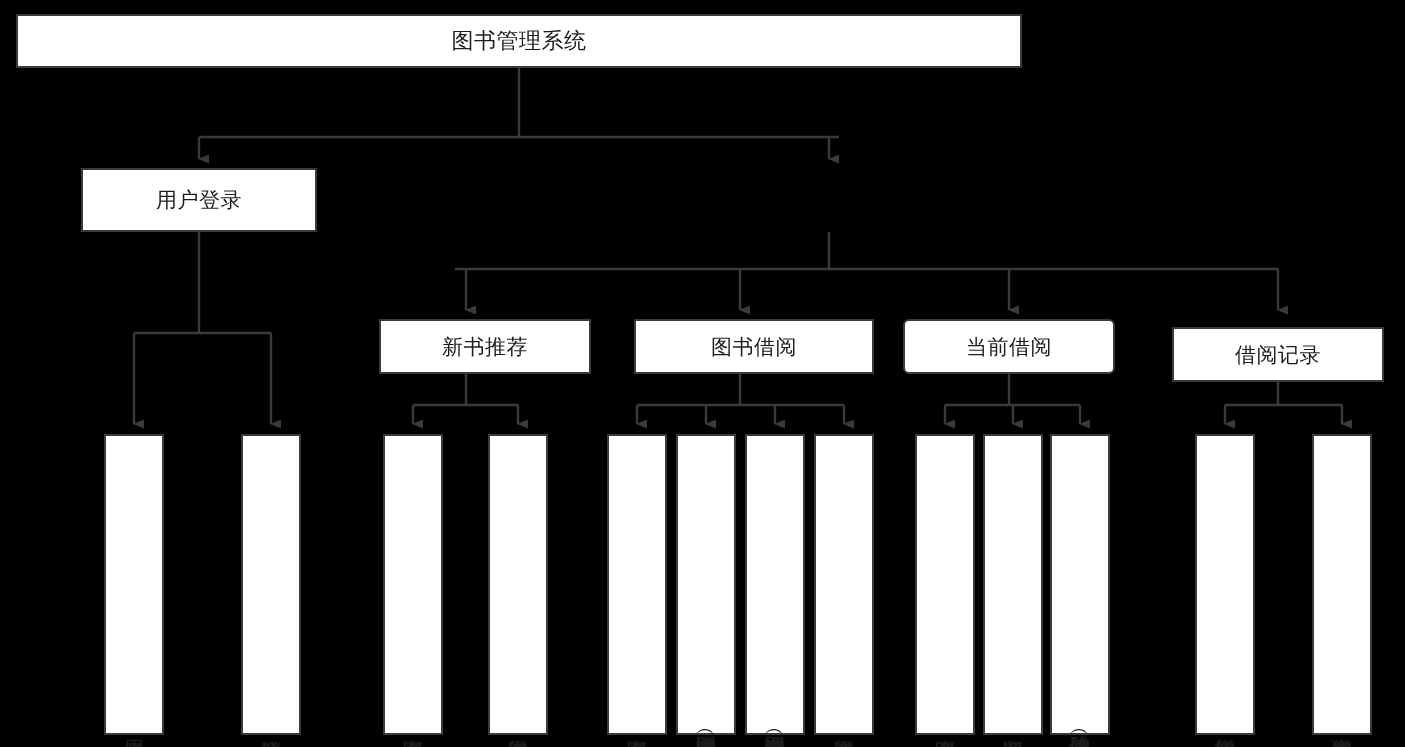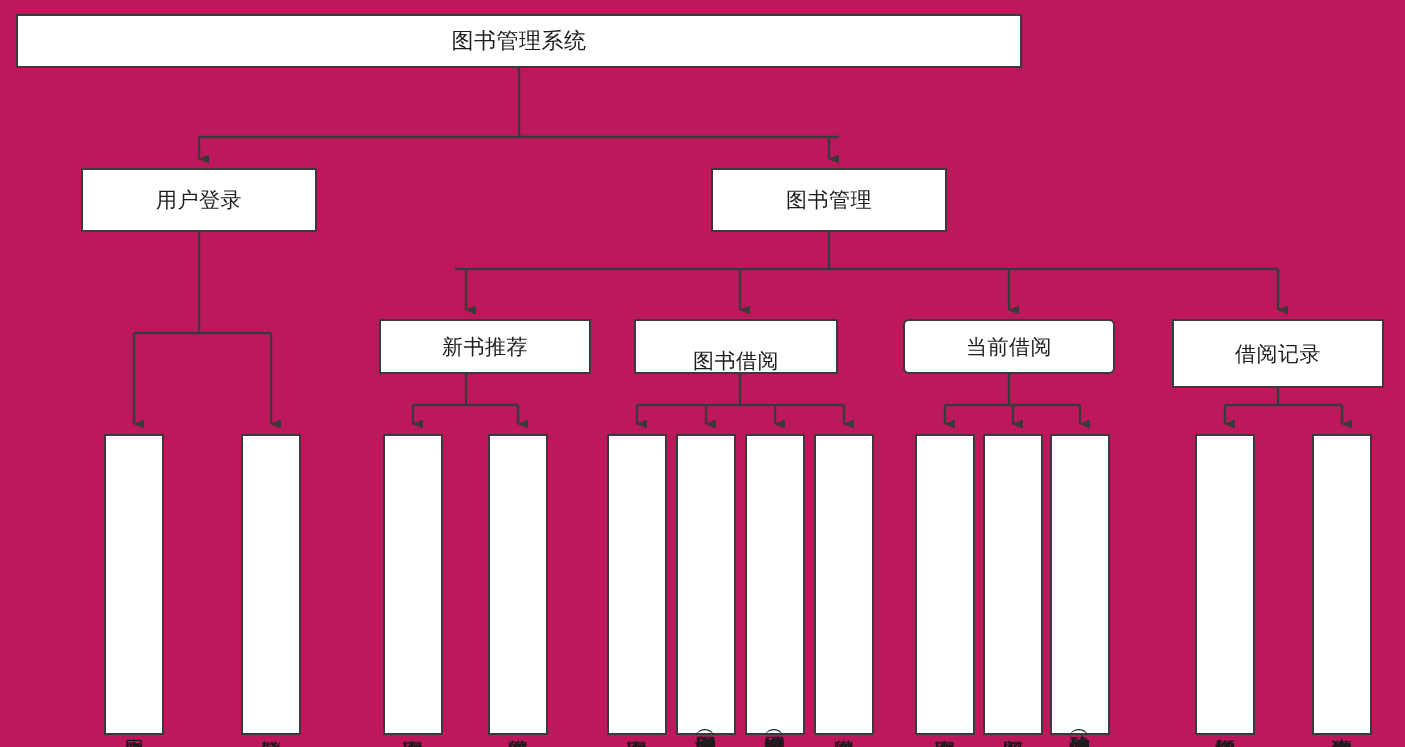--- a/index.html
+++ b/index.html
@@ -8,21 +8,21 @@
     padding: 0;
     background: #ffffff;
   }
   body {
     font-family: "Liberation Sans", "DejaVu Sans", sans-serif;
   }
   #diagram-canvas {
     position: relative;
     width: 1405px;
     height: 747px;
-    background: #be185d;
+    background: #000000;
     overflow: hidden;
   }
   
   #connector-layer {
     position: absolute;
     left: 0;
     top: 0;
     width: 1405px;
     height: 747px;
     pointer-events: none;
@@ -125,37 +125,34 @@
   </svg>
 
   <div class="node horiz root" style="left:16px; top:14px; width:1006px; height:54px;">
     <span>图书管理系统</span>
   </div>
 
   <div class="node horiz" style="left:81px; top:168px; width:236px; height:64px;">
     <span>用户登录</span>
   </div>
 
-  <div class="node horiz" style="left:711px; top:168px; width:236px; height:64px;">
-    <span>图书管理</span>
-  </div>
 
   <div class="node horiz" style="left:361px; top:319px; width:212px; height:55px;margin-left:18px;">
     <span>新书推荐</span>
   </div>
 
-  <div class="node horiz" style="left:634px; top:319px; width:204px; height:55px;align-items:flex-end;">
+  <div class="node horiz" style="left:634px; top:319px; width:240px; height:55px;">
     <span>图书借阅</span>
   </div>
 
   <div class="node horiz" style="left:903px; top:319px; width:212px; height:55px;border-radius:6px;">
     <span>当前借阅</span>
   </div>
 
-  <div class="node horiz" style="left:1172px; top:319px; width:212px; height:69px;">
+  <div class="node horiz" style="left:1172px; top:327px; width:212px; height:55px;">
     <span>借阅记录</span>
   </div>
 
   <div class="node vert" style="left:104px; top:434px; width:60px; height:301px;">
     <span class="vlabel">用户登录</span>
   </div>
 
   <div class="node vert" style="left:241px; top:434px; width:60px; height:301px;">
     <span class="vlabel">注销登录</span>
   </div>

